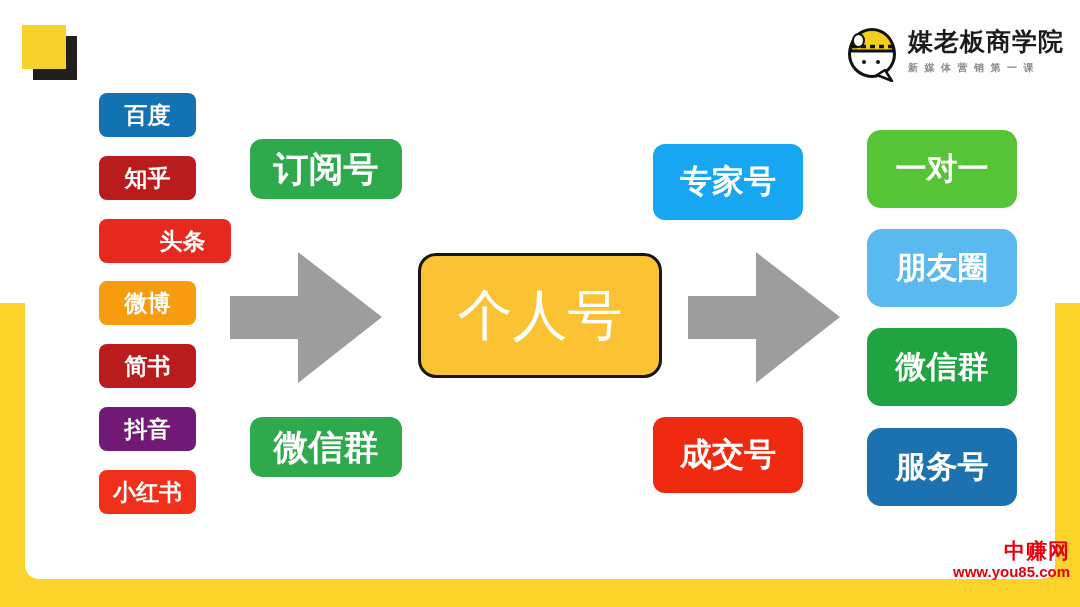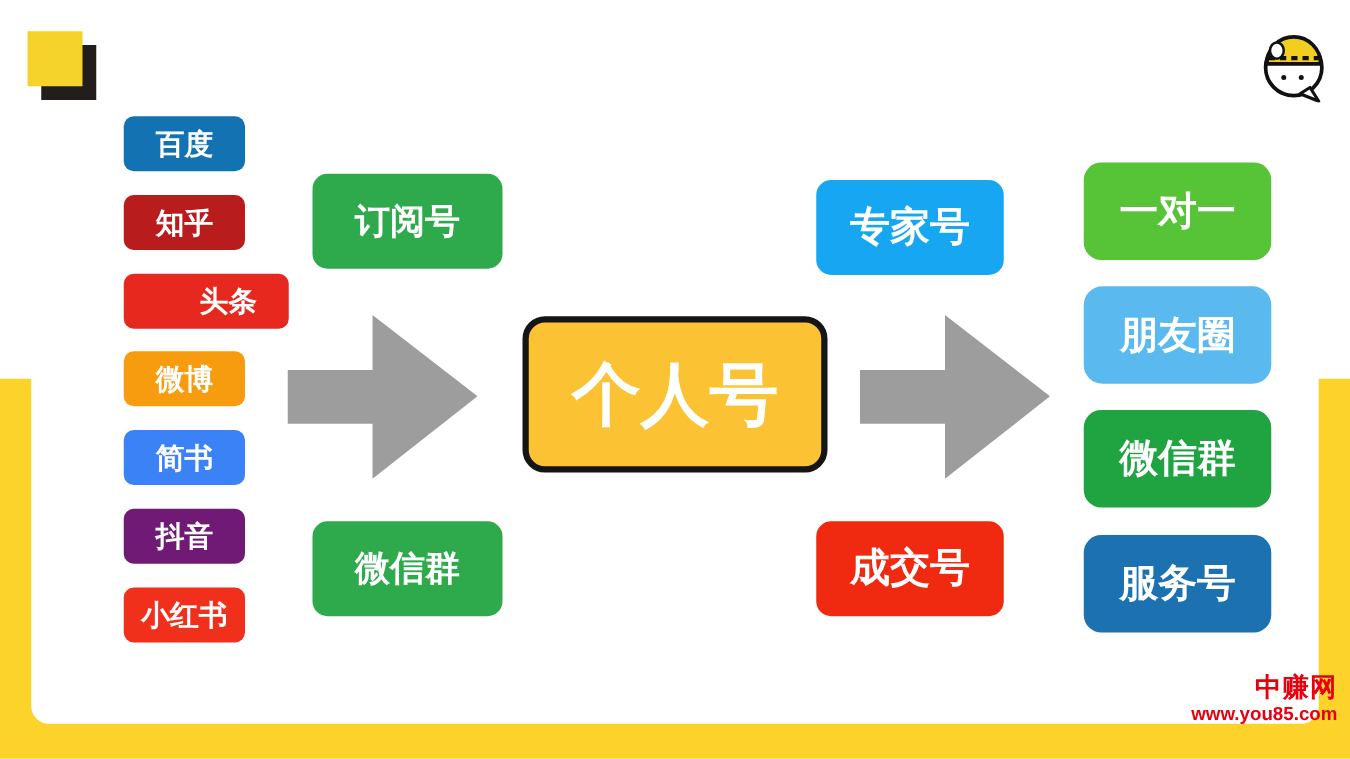--- a/index.html
+++ b/index.html
@@ -30,30 +30,30 @@
   .badge { position:absolute; left:99px; width:97px; height:44px; border-radius:8px;
            color:#fff; font-size:23px; font-weight:bold;
            display:flex; align-items:center; justify-content:center; z-index:3; }
   #badge-0 { top:93px; }  #badge-1 { top:156px; } #badge-2 { top:219px;padding-left:35px; }
   #badge-3 { top:281px; } #badge-4 { top:344px; } #badge-5 { top:407px; }
   #badge-6 { top:470px; }
 
   
   .node { position:absolute; border-radius:12px; color:#fff; font-weight:bold;
           display:flex; align-items:center; justify-content:center; z-index:3; }
-  .mid-node    { left:250px; width:152px; height:76px; font-size:28px; }
+  .mid-node    { left:250px; width:152px; height:60px; font-size:35px; }
   #node-sub    { top:139px; } #node-group-l { top:417px; }
   .conv-node   { left:653px; width:150px; height:76px; font-size:32px; }
   #node-expert { top:144px; } #node-deal    { top:417px; }
   .right-node  { left:867px; width:150px; height:78px; font-size:31px; border-radius:14px; }
   #node-r0 { top:130px; } #node-r1 { top:229px; } #node-r2 { top:328px; } #node-r3 { top:428px; }
 
   #center-node { left:418px; top:253px; width:244px; height:125px; box-sizing:border-box;
-                 border:5px solid #4c1d95; border-radius:18px; color:#fff;
-                 font-size:55px; font-weight:bold;
+                 border:3px solid #4c1d95; border-radius:18px; color:#fff;
+                 font-size:55px; font-weight:normal;
                  display:flex; align-items:center; justify-content:center; z-index:3; }
 
   .arrow { position:absolute; z-index:2; }
   #arrow-left  { left:230px; top:252px; }
   #arrow-right { left:688px; top:252px; }
 
   
   #watermark { right:10px; top:540px; text-align:right; z-index:4; line-height:1; }
   .wm-name { font-size:21px; font-weight:bold; letter-spacing:1px; }
   .wm-url  { font-size:15px; font-weight:bold; margin-top:3px; }
@@ -70,27 +70,31 @@
 <div class="abs" id="brand-logo">
   <svg id="logo-icon" viewBox="0 0 56 62" xmlns="http://www.w3.org/2000/svg">
     <circle cx="27" cy="34" r="22.5" fill="#ffffff" stroke="#111111" stroke-width="3"></circle>
     <path d="M40 50 L47 61 L32 55 Z" fill="#ffffff" stroke="#111111" stroke-width="2.5" stroke-linejoin="round"></path>
     <path d="M5.5 31 A21.5 21.5 0 0 1 48.5 31 Z" stroke="#111111" stroke-width="3" stroke-linejoin="round" style="fill: rgb(242, 207, 30);"></path>
     <line x1="7" y1="26.5" x2="47" y2="26.5" stroke="#111111" stroke-width="3.5" stroke-dasharray="5 4"></line>
     <ellipse cx="13.5" cy="20.5" rx="5.5" ry="6.5" fill="#ffffff" stroke="#111111" stroke-width="2"></ellipse>
     <circle cx="19" cy="42" r="2" fill="#111111"></circle>
     <circle cx="33" cy="42" r="2" fill="#111111"></circle>
   </svg>
+  <div class="logo-text">
+    <div class="logo-title" style="color: rgb(27, 27, 27);">媒老板商学院</div>
+    <div class="logo-tagline" style="color: rgb(138, 138, 138);">新媒体营销第一课</div>
+  </div>
 </div>
 
 <div class="badge" id="badge-0" style="background-color: rgb(19, 115, 178);">百度</div>
 <div class="badge" id="badge-1" style="background-color: #b91c1c;">知乎</div>
 <div class="badge" id="badge-2" style="background-color: rgb(230, 40, 30);">头条</div>
 <div class="badge" id="badge-3" style="background-color: rgb(247, 156, 14);">微博</div>
-<div class="badge" id="badge-4" style="background-color: #3b82f6;">简书</div>
+<div class="badge" id="badge-4" style="background-color: #b91c1c;">简书</div>
 <div class="badge" id="badge-5" style="background-color: #701a75;">抖音</div>
 <div class="badge" id="badge-6" style="background-color: rgb(241, 48, 28);">小红书</div>
 
 <div class="node mid-node" id="node-sub" style="background-color: rgb(46, 170, 77);">订阅号</div>
 <div class="node mid-node" id="node-group-l" style="background-color: rgb(46, 170, 77);">微信群</div>
 
 <svg class="arrow" id="arrow-left" width="152" height="131" viewBox="0 0 152 131" xmlns="http://www.w3.org/2000/svg">
   <polygon points="0,44 68,44 68,0 152,65 68,131 68,87 0,87" style="fill: rgb(157, 157, 157);"></polygon>
 </svg>
 <svg class="arrow" id="arrow-right" width="152" height="131" viewBox="0 0 152 131" xmlns="http://www.w3.org/2000/svg">

